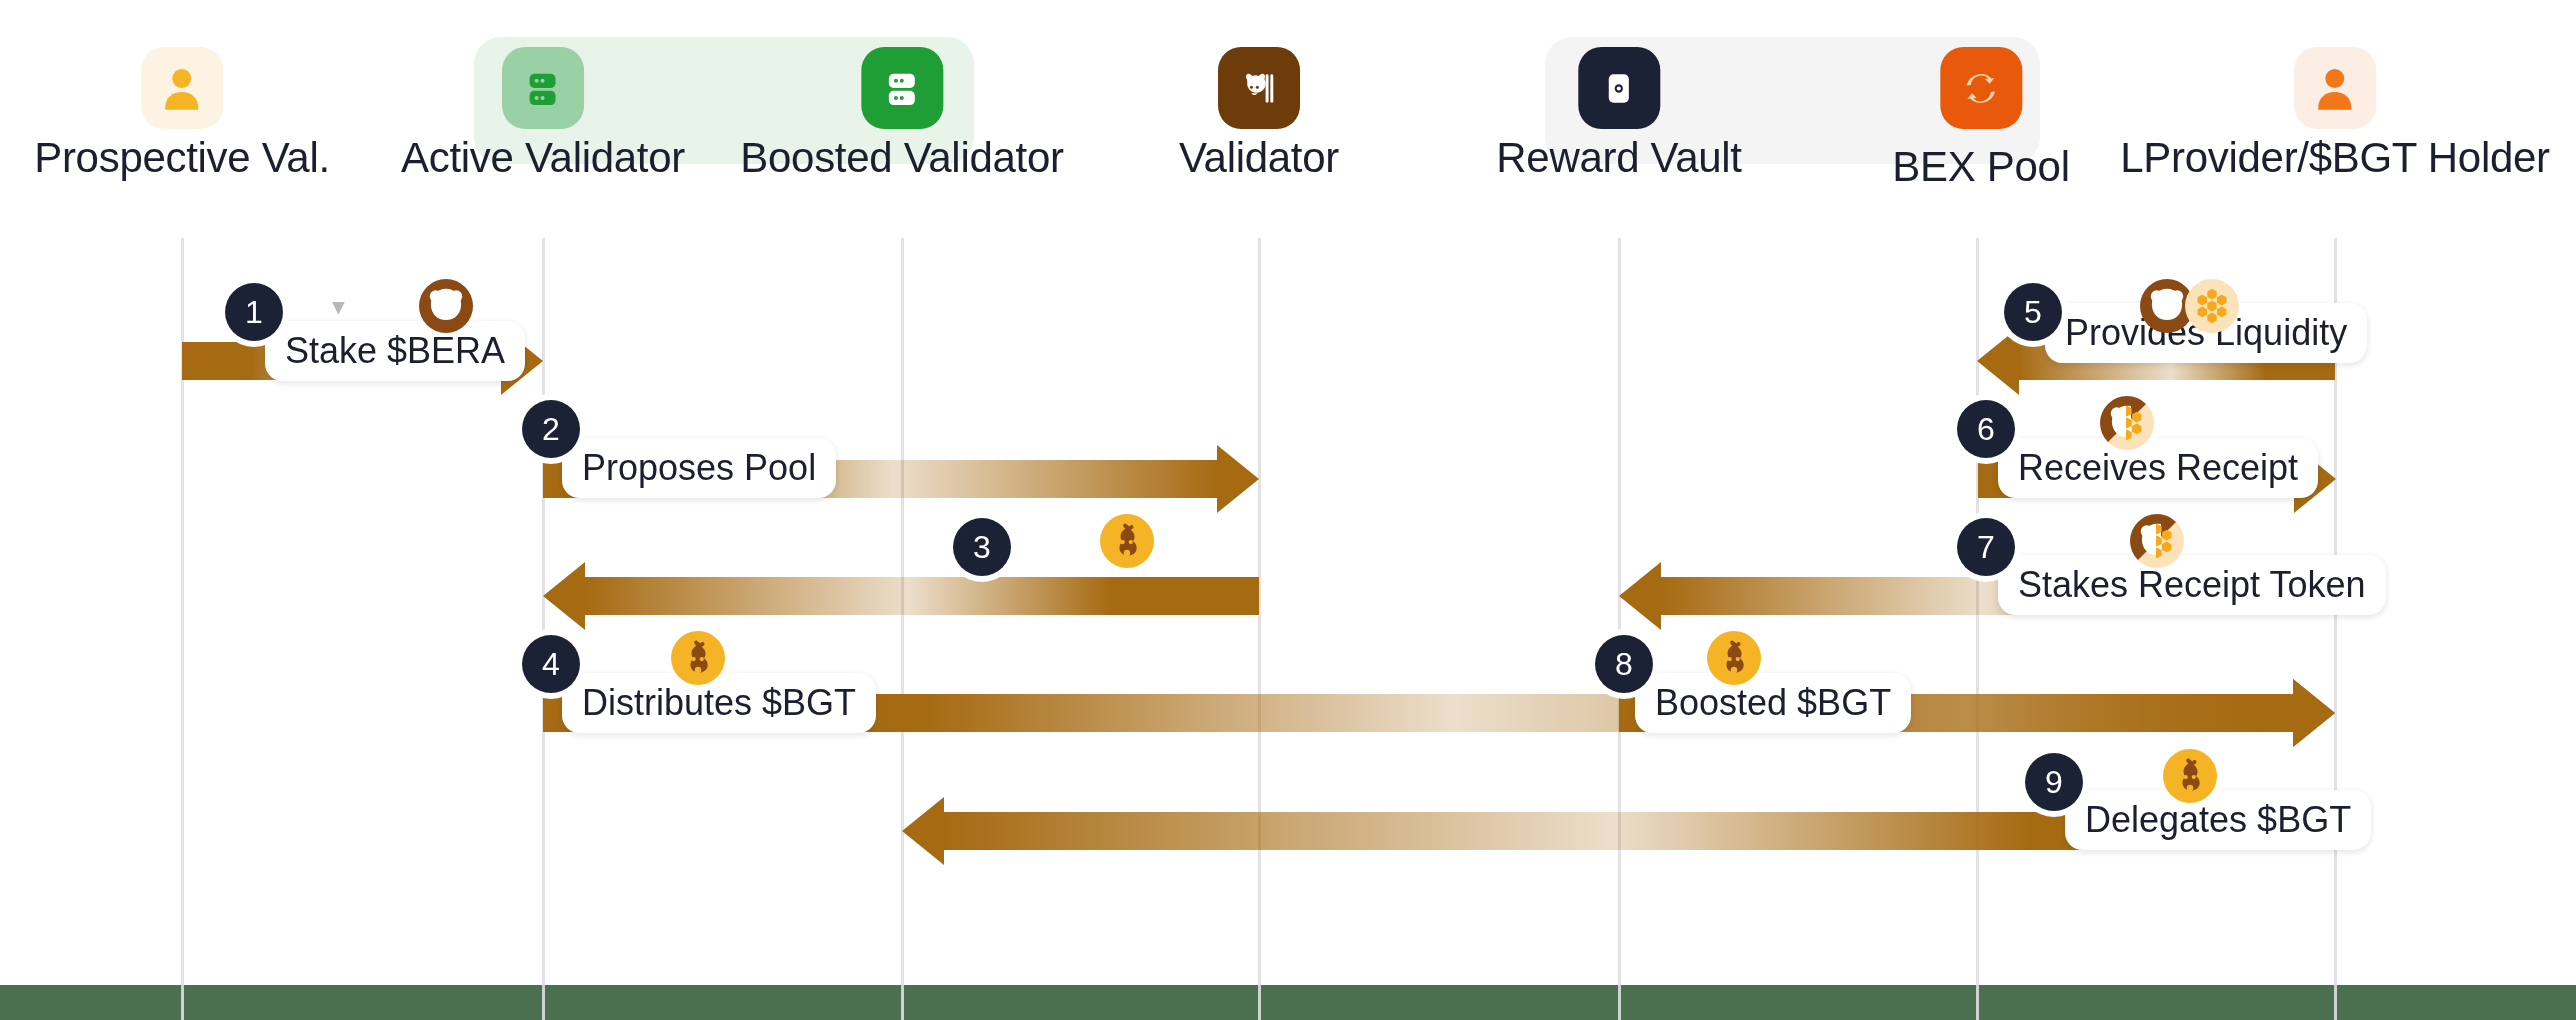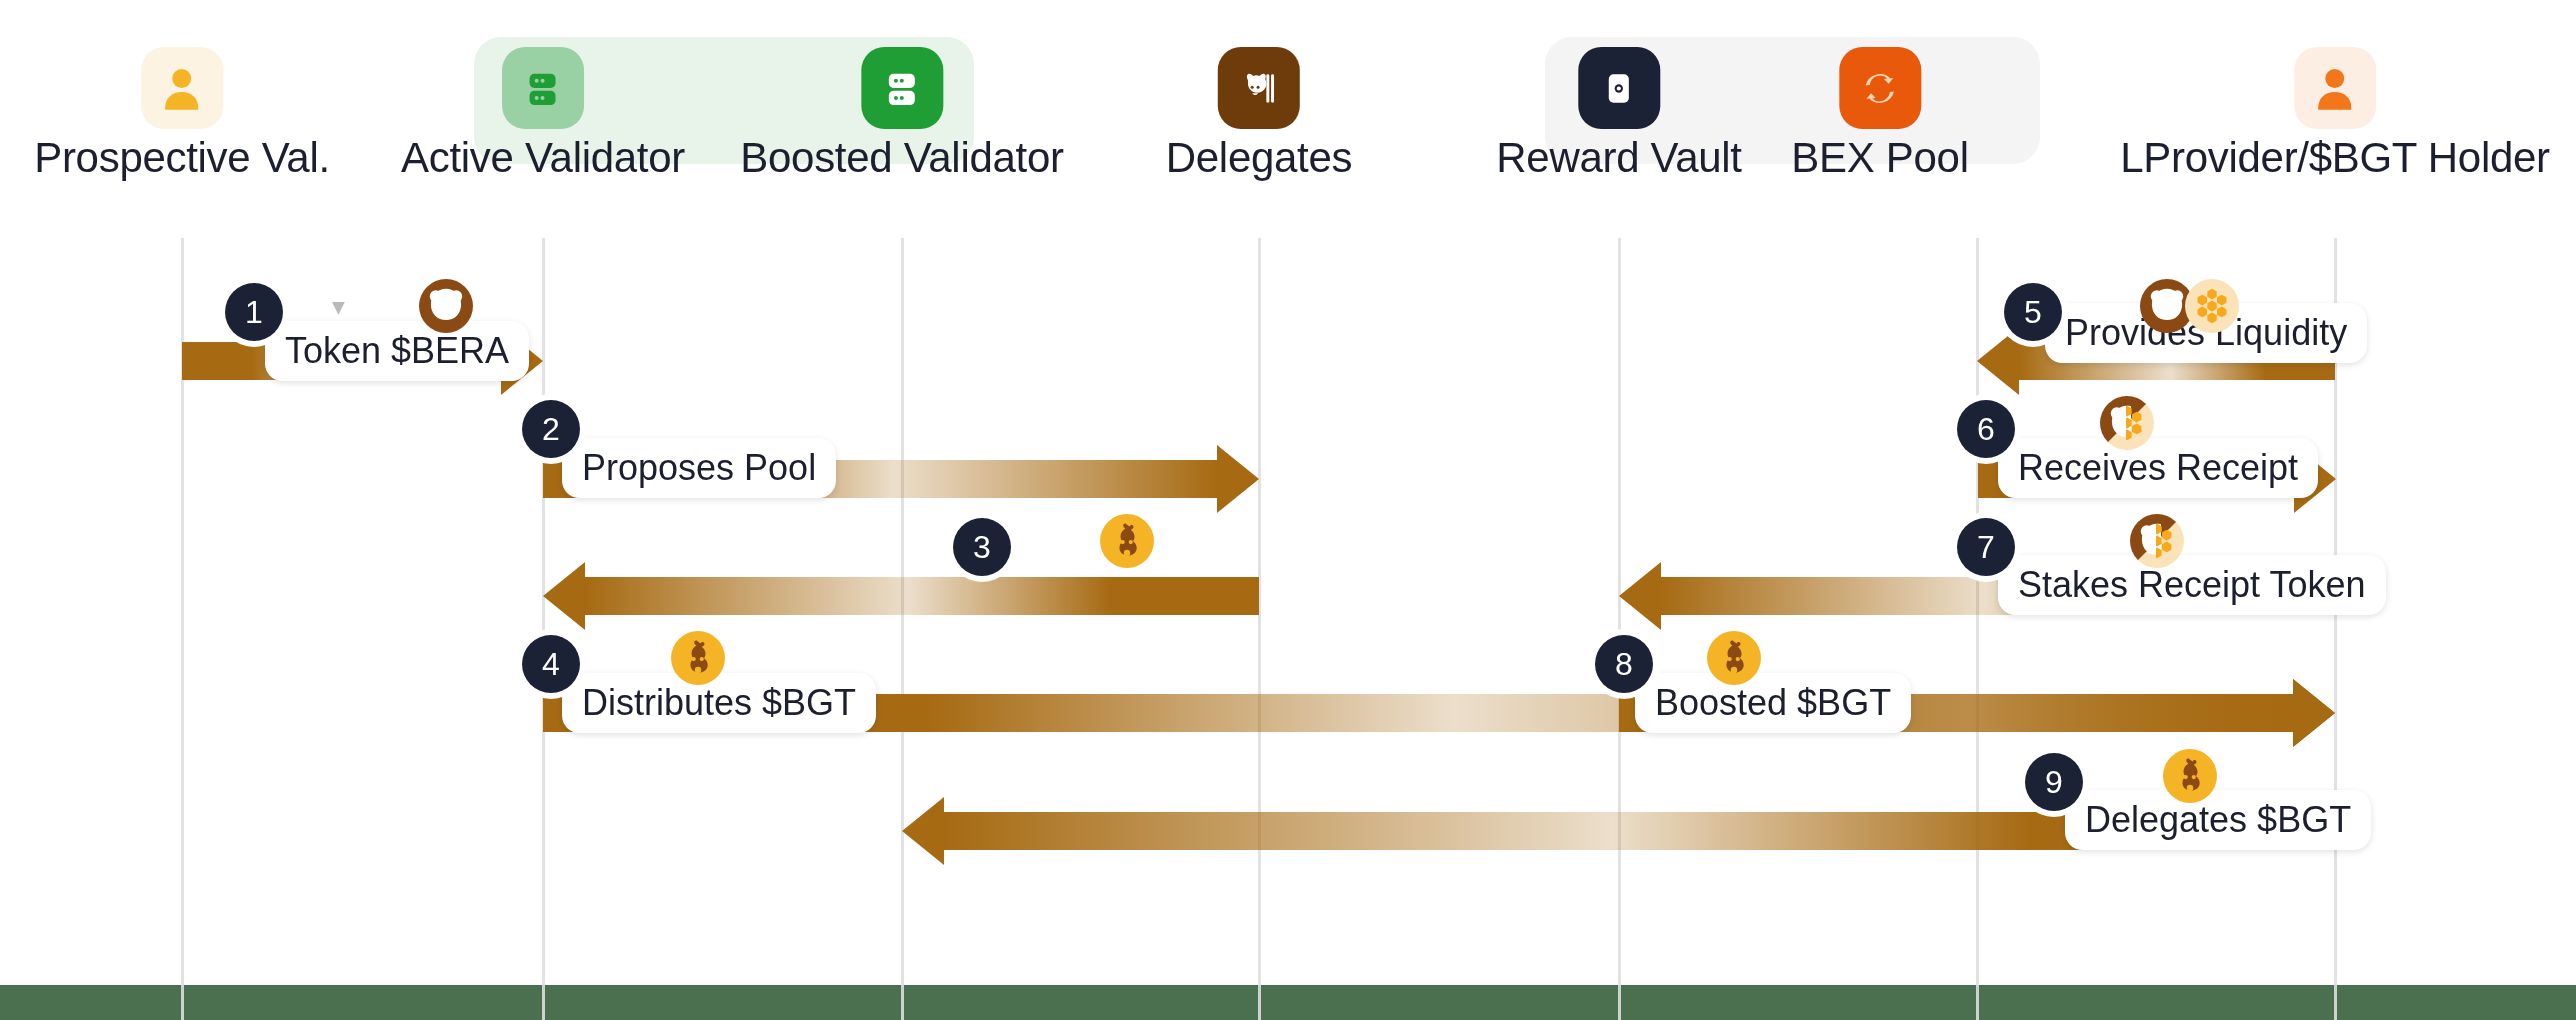--- a/index.html
+++ b/index.html
@@ -112,35 +112,35 @@
         <svg viewBox="0 0 100 100" width="100%" height="100%" style="width: 59px; height: 59px;">
           <path d="M30 34c-3-6 1-11 6-8l4 3c3-2 7-2 10 0l4-3c5-3 9 2 6 8 3 5 3 12-1 17-4 6-12 8-19 5-6-3-10-9-9-16 0-2 0-4-1-6z" fill="#FFFFFF"></path>
           <circle cx="38" cy="48" r="2.6" fill="#6E3C0A"></circle>
           <circle cx="48" cy="48" r="2.6" fill="#6E3C0A"></circle>
           <path d="M38 58c2 4 8 4 10 0" fill="#FFFFFF"></path>
           <rect x="62" y="26" width="5" height="48" rx="2.5" fill="#FFFFFF"></rect>
           <rect x="70" y="26" width="5" height="48" rx="2.5" fill="#FFFFFF"></rect>
           <path d="M60 30l18 12M60 46l18 12M60 62l18 10" fill="#FFFFFF"></path>
         </svg>
       </div>
-      <div class="p-label">Delegates</div>
+      <div class="p-label">Validator</div>
     </div>
     <div class="participant" style="left: 1619px; top: 47px;">
       <div class="p-icon" style="background: rgb(27, 34, 53);">
         <svg viewBox="0 0 100 100" width="100%" height="100%" style="width: 59px; height: 59px;">
           <rect x="33" y="26" width="34" height="48" rx="8" fill="#FFFFFF"></rect>
           <path d="M43 40c-3 0-5 2-5 5s2 5 5 5h14c3 0 5-2 5-5s-2-5-5-5z" fill="#FFFFFF"></path>
           <path d="M44 38l-4-5M56 38l4-5M44 62l-4 5M56 62l4 5" fill="#FFFFFF"></path>
           <circle cx="50" cy="50" r="7" fill="#1B2235"></circle>
           <circle cx="50" cy="50" r="3.5" fill="#FFFFFF"></circle>
         </svg>
       </div>
       <div class="p-label">Reward Vault</div>
     </div>
-    <div class="participant" style="left: 1880px; top: 47px;">
+    <div class="participant" style="left: 1981px; top: 47px; gap: 9px;">
       <div class="p-icon" style="background: rgb(232, 89, 12);">
         <svg viewBox="0 0 100 100" width="100%" height="100%" style="width: 59px; height: 59px;">
           <path d="M33 44a18 18 0 0 1 30-11l-6 1 8 8 8-10-5 1A25 25 0 0 0 26 45z" fill="#FBD4B4"></path>
           <path d="M67 56a18 18 0 0 1-30 11l6-1-8-8-8 10 5-1A25 25 0 0 0 74 55z" fill="#FBD4B4"></path>
         </svg>
       </div>
       <div class="p-label">BEX Pool</div>
     </div>
     <div class="participant" style="left: 2335px; top: 47px;">
       <div class="p-icon" style="background: rgb(253, 238, 227);">
@@ -149,21 +149,21 @@
           <path d="M22 82c0-16 12.5-26 28-26s28 10 28 26v4H22z" fill="#F2771A"></path>
         </svg>
       </div>
       <div class="p-label">LProvider/$BGT Holder</div>
     </div>
     <div class="arrow-wrap" style="left: 182px; top: 342px; width: 319px;">
       <div class="arrow-shaft" style="left: 0px; width: 100%; background: linear-gradient(to right, rgb(166, 106, 18) 0%, rgb(166, 106, 18) 22%, rgba(166, 106, 18, 0.22) 52%, rgb(166, 106, 18) 100%);"></div>
       <div class="arrow-head right"></div>
     </div>
     <div class="bubble" style="left: 265px; top: 321px;">
-      <span>Token $BERA</span>
+      <span>Stake $BERA</span>
     </div>
     <div class="seq-num" style="left: 225px; top: 283px; background: rgb(27, 34, 53);">
       <span>1</span>
     </div>
     <div class="badge-icons" style="left: 419px; top: 279px;">
       <span class="badge" style="background: rgb(139, 74, 19);">
         <svg viewBox="0 0 100 100" width="100%" height="100%">
           <circle cx="31" cy="32" r="11" fill="#FFFFFF"></circle>
           <circle cx="69" cy="32" r="11" fill="#FFFFFF"></circle>
           <path d="M50 18c-16 0-28 12-28 29 0 17 12 29 28 29s28-12 28-29c0-17-12-29-28-29z" fill="#FFFFFF"></path>

